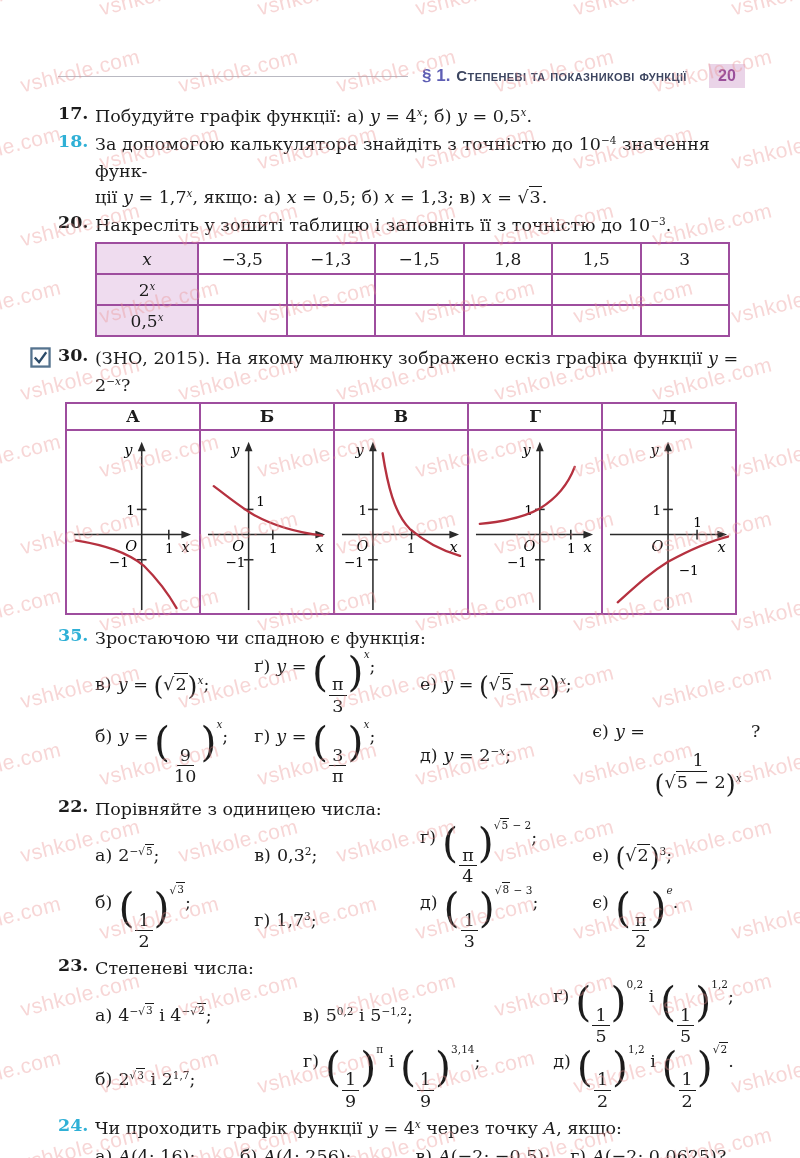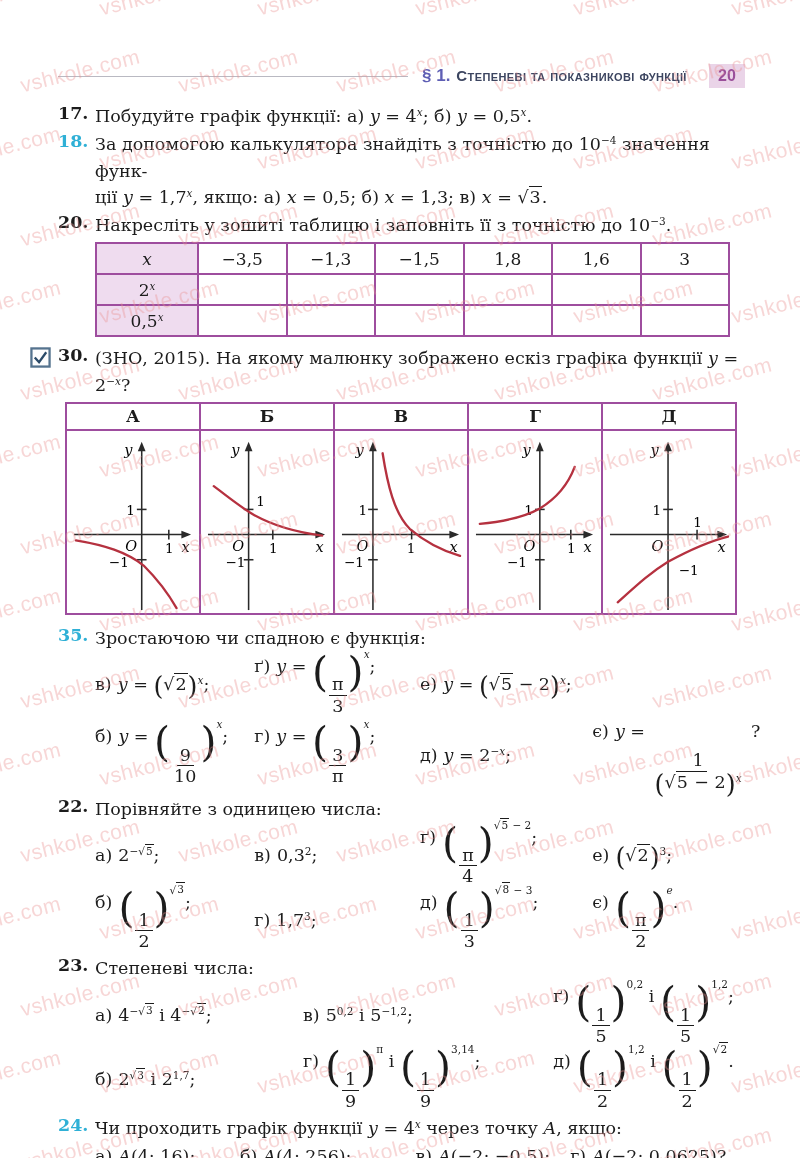--- a/index.html
+++ b/index.html
@@ -98,21 +98,21 @@
     </div>
 
     <table class="vtable">
       <tbody>
           <tr>
         <th class="lab"><i>x</i></th>
         <th>−3,5</th>
         <th>−1,3</th>
         <th>−1,5</th>
         <th>1,8</th>
-        <th>1,6</th>
+        <th>1,5</th>
         <th>3</th>
       </tr>
       <tr>
         <th class="lab">2<sup><i>x</i></sup></th>
         <td></td>
             <td></td>
             <td></td>
             <td></td>
             <td></td>
             <td></td>

